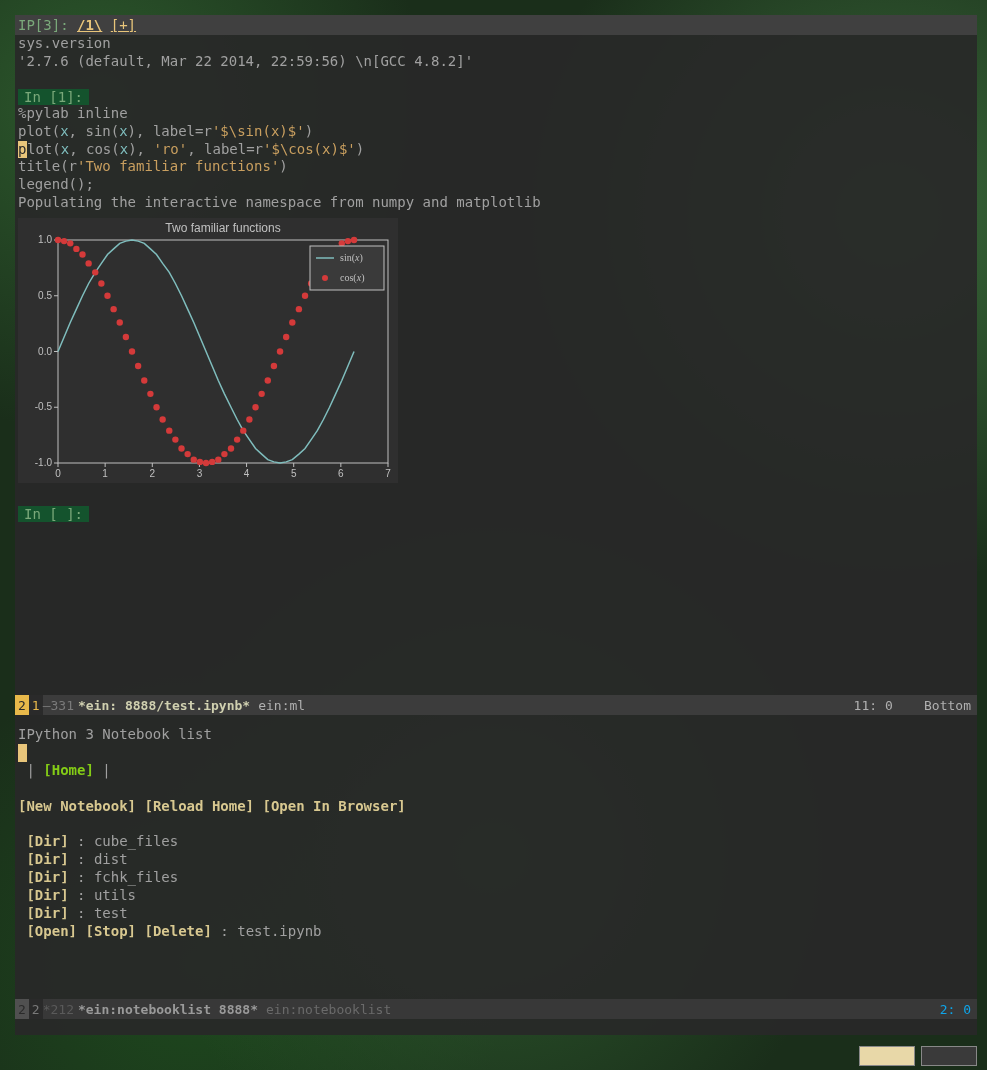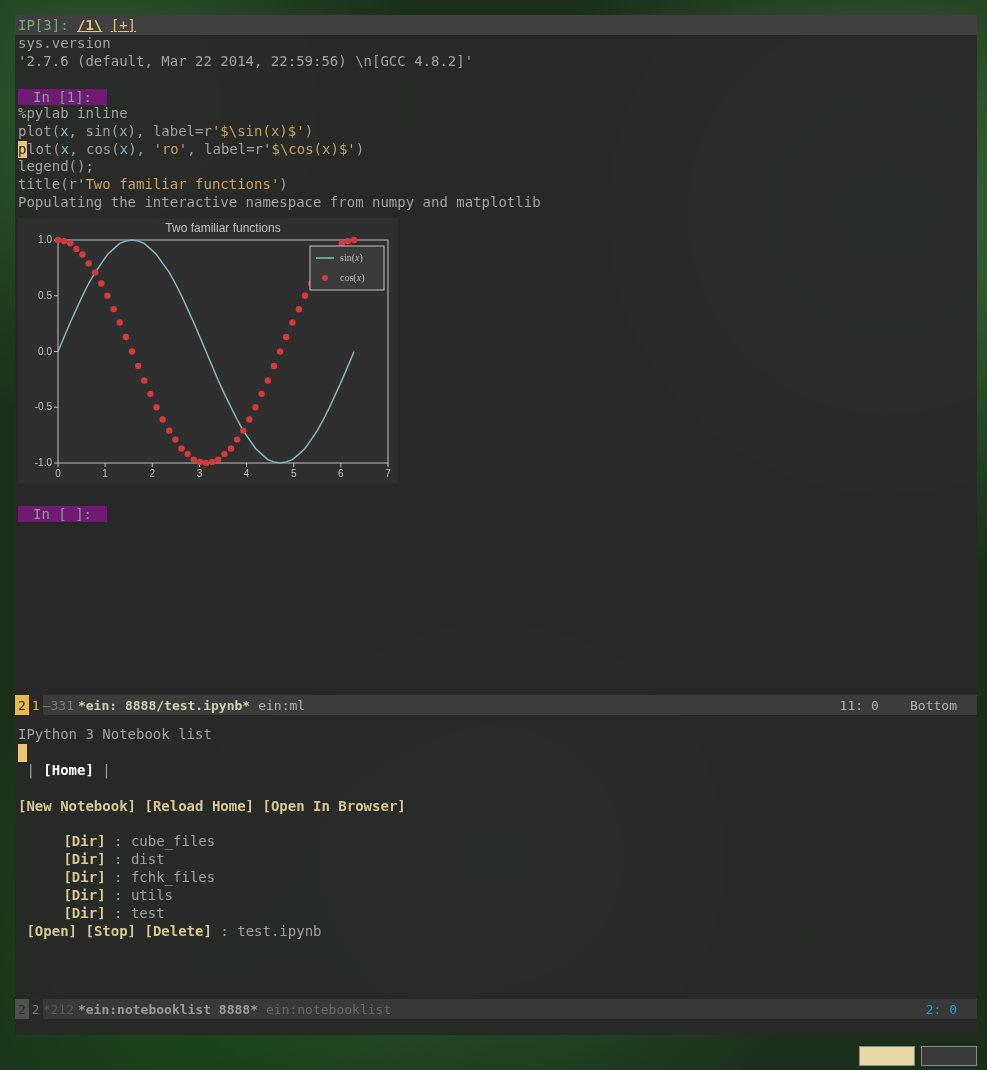--- a/index.html
+++ b/index.html
@@ -39,23 +39,23 @@
     flex: 0 0 auto;
     padding: 0 3px;
   }
   .pane-top { height: 660px; overflow: hidden; position: relative; }
   .code-line { white-space: pre; line-height: 1.28; }
   .gray { color: #a0a0a0; }
   .cyan { color: #7fbdbd; }
   .string { color: #c99f5f; }
   .prompt-box {
     display: inline-block;
-    background: #701a75;
+    background: #14532d;
     color: #7aa87a;
-    padding: 0 15px;
+    padding: 0 6px;
   }
   .cursor {
     background: #e8c57a;
     color: #2a2a2a;
     display: inline-block;
     width: 9px;
   }
   .chart-wrap {
     margin: 6px 0 2px 0;
     width: 380px;
@@ -73,28 +73,28 @@
   .modeline .badge {
     display: inline-flex;
     align-items: center;
     height: 100%;
     padding: 0 3px;
   }
   .badge-yellow { background: #e8b84a; color: #2a2a2a; }
   .badge-dark { background: #2a2a2a; color: #e8b84a; }
   .modeline .buf { color: #d0d0b0; font-weight: bold; padding: 0 4px; }
   .modeline .mode { color: #b0b0b0; padding: 0 4px; }
-  .modeline .ruler { margin-left: auto; padding-right: 20px; color: #b0b0b0; }
+  .modeline .ruler { margin-left: auto; padding-right: 6px; color: #b0b0b0; }
   .pane-bottom {
     flex: 1;
     padding: 11px 3px;
     overflow: hidden;
   }
-  .link { color: #ffffff; font-weight: bold; }
-  .dir { color: #d8c890; font-weight: bold; margin-left: 37px; }
+  .link { color: #84cc16; font-weight: bold; }
+  .dir { color: #d8c890; font-weight: bold; }
   .action { color: #d8c890; font-weight: bold; }
   .filelist-line { white-space: pre; line-height: 1.28; }
   .taskbar {
     position: absolute;
     bottom: 4px;
     right: 10px;
     display: flex;
     gap: 6px;
   }
   .task-item {
@@ -117,22 +117,22 @@
   <div class="pane pane-top">
 
     <div class="code-line gray">sys.version</div>
     <div class="code-line gray">'2.7.6 (default, Mar 22 2014, 22:59:56) \n[GCC 4.8.2]'</div>
     <div class="code-line">&nbsp;</div>
 
     <div><span class="prompt-box">In [1]:</span></div>
     <div class="code-line gray">%pylab inline</div>
     <div class="code-line"><span class="gray">plot(</span><span class="cyan">x</span><span class="gray">, sin(</span><span class="cyan">x</span><span class="gray">), label=r</span><span class="string">'$\sin(x)$'</span><span class="gray">)</span></div>
     <div class="code-line"><span class="cursor">p</span><span class="gray">lot(</span><span class="cyan">x</span><span class="gray">, cos(</span><span class="cyan">x</span><span class="gray">), </span><span class="string">'ro'</span><span class="gray">, label=r</span><span class="string">'$\cos(x)$'</span><span class="gray">)</span></div>
+    <div class="code-line"><span class="gray">title(r</span><span class="string">'Two familiar functions'</span><span class="gray">)</span></div>
     <div class="code-line gray">legend();</div>
-    <div class="code-line"><span class="gray">title(r</span><span class="string">'Two familiar functions'</span><span class="gray">)</span></div>
     <div class="code-line gray">Populating the interactive namespace from numpy and matplotlib</div>
 
     <div class="chart-wrap">
       <svg class="chart" id="chart-svg" width="380" height="265">
           <rect x="40" y="22" width="330" height="223" fill="none" stroke="#c0c0c0" stroke-width="1"></rect>
           <text x="205" y="14" fill="#c0c0c0" font-size="12" font-family="sans-serif" text-anchor="middle">Two familiar functions</text>
           <line x1="40" y1="245" x2="40" y2="249" stroke="#c0c0c0"></line>
           <text x="40" y="259" fill="#c0c0c0" font-size="10" text-anchor="middle" font-family="sans-serif">0</text>
           <line x1="87.14285714285714" y1="245" x2="87.14285714285714" y2="249" stroke="#c0c0c0"></line>
           <text x="87.14285714285714" y="259" fill="#c0c0c0" font-size="10" text-anchor="middle" font-family="sans-serif">1</text>

